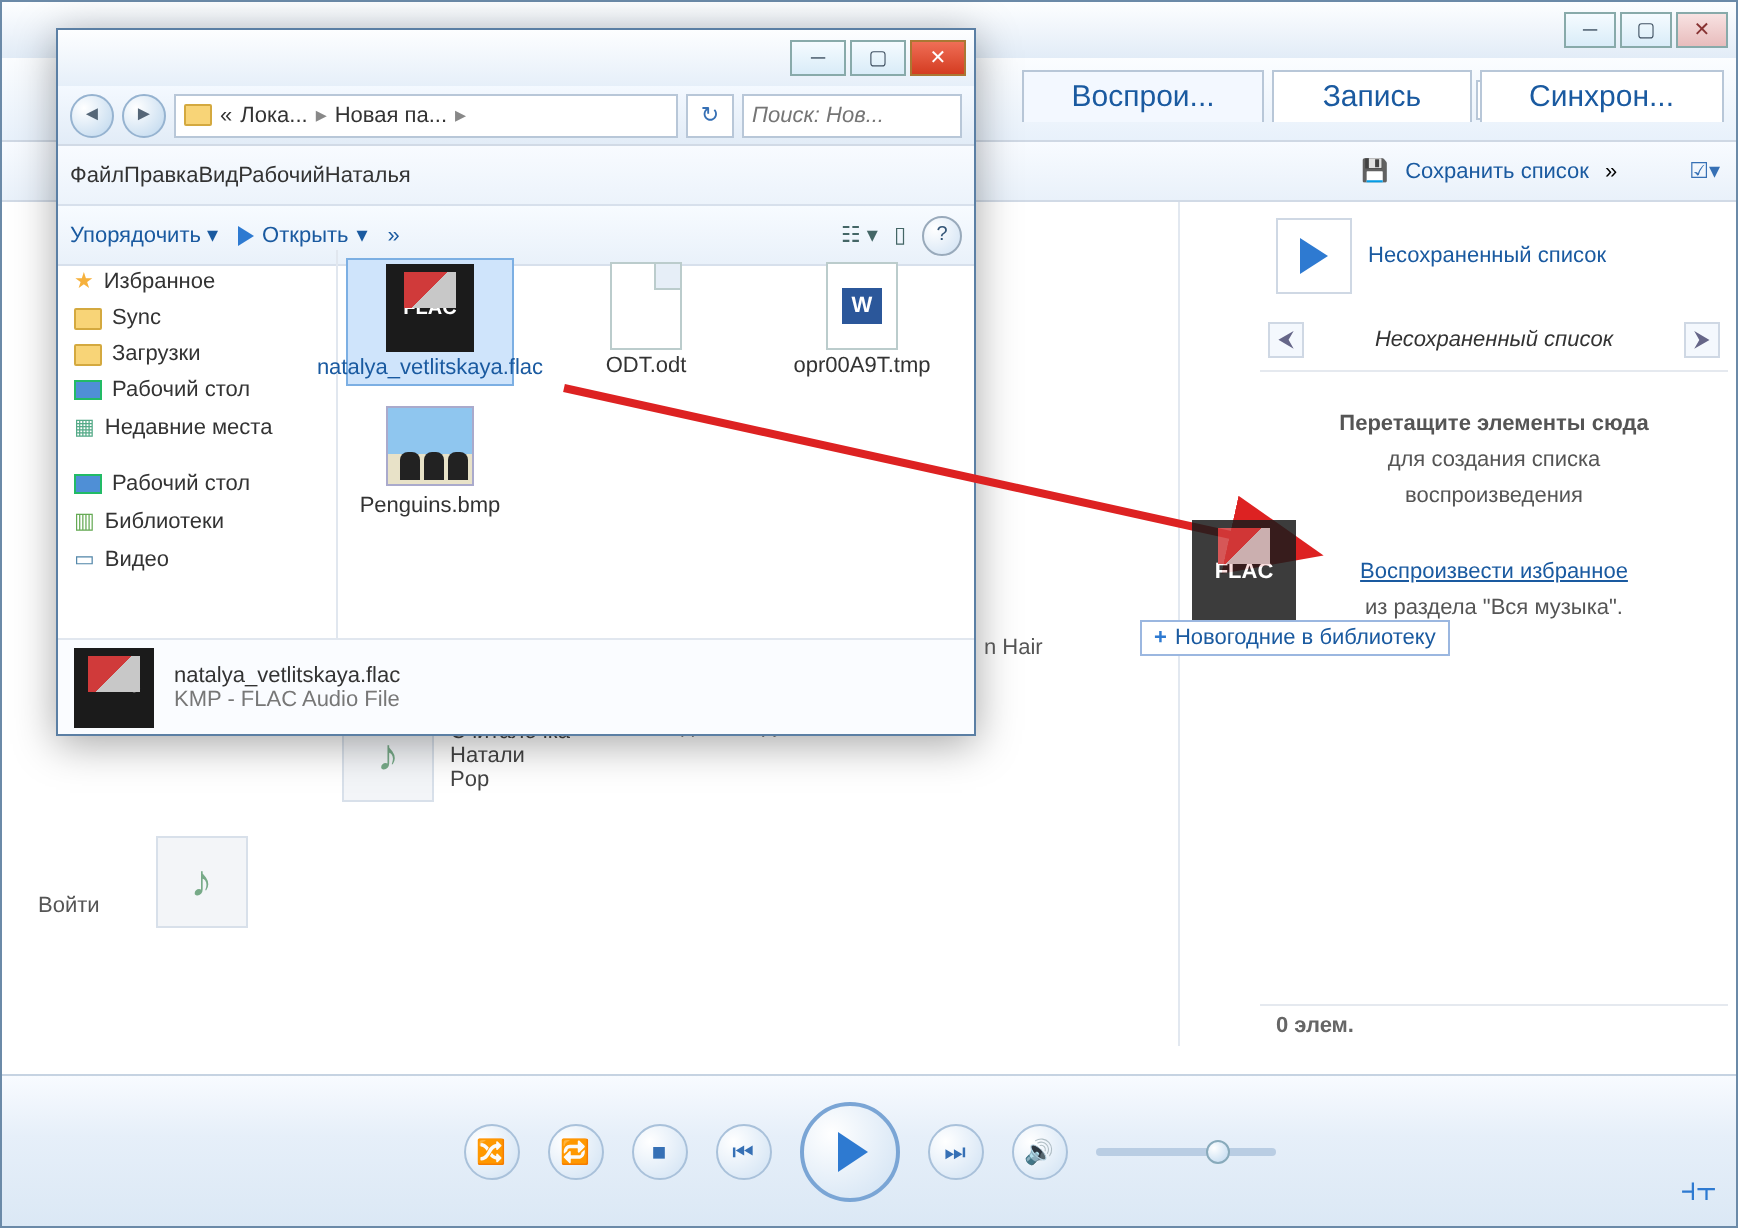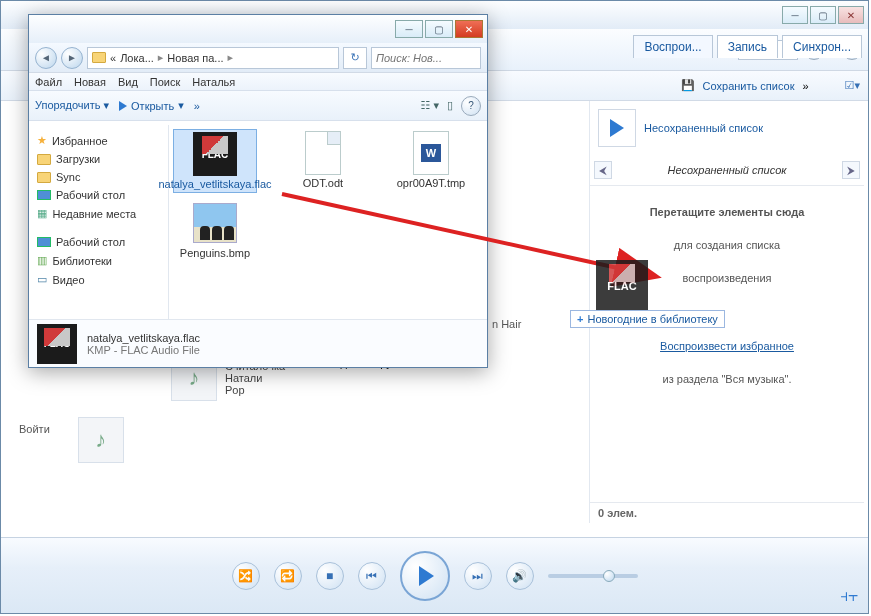--- a/index.html
+++ b/index.html
@@ -10,45 +10,45 @@
 .wmp-title { height: 28px; background: linear-gradient(#fdfeff,#e2ecf7); display:flex; justify-content:flex-end; align-items:center; padding-right:4px; }
 .wmp-title .winbtn { width:26px; height:18px; margin-left:2px; border:1px solid #8aa; background:linear-gradient(#f5fbff,#d9ecf8); display:flex; align-items:center; justify-content:center; font-size:10px; color:#456; }
 .wmp-title .winbtn.close { background:linear-gradient(#f8e2e2,#e8bcbc); color:#833; }
 
 .wmp-top { height:42px; background:linear-gradient(#fbfdff,#e8f1fb); border-bottom:1px solid #cfd8e4; display:flex; align-items:center; padding:0 6px; gap:6px; }
 .searchzone { margin-left:auto; display:flex; align-items:center; gap:6px; }
 .searchzone input { width:60px; height:20px; border:1px solid #b8c7d8; padding:0 4px; }
 .round { width:20px; height:20px; border-radius:50%; border:1px solid #9ab; background:radial-gradient(circle at 30% 30%,#fff,#cfe1f3); display:flex; align-items:center; justify-content:center; font-size:10px; color:#357; }
 
 .wmp-tabs { position:absolute; right:6px; top:34px; display:flex; gap:4px; }
-.wmp-tabs .tab { border:1px solid #b8c7d8; border-bottom:none; background:#fff; padding:4px 10px; font-size:12px; color:#1a5aa0; }
+.wmp-tabs .tab { border:1px solid #b8c7d8; border-bottom:none; background:#fff; padding:4px 24px; font-size:15px; color:#1a5aa0; }
 .wmp-tabs .tab.active { background:#f3f8ff; font-weight:400; }
 
 .wmp-toolbar { position:absolute; left:0; right:0; top:70px; height:30px; background:linear-gradient(#f8fbff,#e9f1fa); border-bottom:1px solid #d1dae6; display:flex; align-items:center; padding:0 8px; gap:8px; }
 .wmp-toolbar .sep { flex:1; }
 .wmp-toolbar a { color:#1a5aa0; text-decoration:none; }
 
 
-.playlist-pane { position:absolute; right:4px; top:100px; width:275px; bottom:90px; background:#fff; border-left:1px solid #e2e8f0; display:flex; flex-direction:column; }
+.playlist-pane { position:absolute; right:4px; top:100px; width:275px; bottom:90px; background:#fff; border-left:1px solid #e2e8f0; display:flex; flex-direction:column;padding-left:40px; }
 .pl-head { padding:8px; display:flex; gap:8px; align-items:center; }
 .pl-playicon { width:38px; height:38px; border:1px solid #cfd8e4; display:flex; align-items:center; justify-content:center; background:#fff; }
 .pl-playicon .tri { width:0; height:0; border-left:14px solid #2e7ad1; border-top:9px solid transparent; border-bottom:9px solid transparent; }
 .pl-head a { color:#1a5aa0; text-decoration:none; }
 .pl-subhead { padding:6px 4px; display:flex; align-items:center; justify-content:space-between; border-bottom:1px solid #e5e9ef; color:#333; }
 .pl-subhead .navbtn { width:18px; height:18px; border:1px solid #cfd8e4; display:flex; align-items:center; justify-content:center; color:#668; background:#f4f8fd; }
 
-.drop-area { flex:1; display:flex; flex-direction:column; align-items:center; justify-content:flex-start; padding:20px 10px; text-align:center; gap:21px; color:#555; }
+.drop-area { flex:1; display:flex; flex-direction:column; align-items:center; justify-content:flex-start; padding:20px 10px; text-align:center; gap:6px; color:#555; }
 .drop-area .big { font-weight:bold; }
 .drop-area a { color:#1a5aa0; }
 
 .pl-footer { padding:4px 8px; color:#666; border-top:1px solid #e5e9ef;font-weight:bold; }
 
 
 .lib-content { position:absolute; left:10px; top:352px; right:290px; bottom:90px; }
-.lib-content .login { color:#555; padding:8px; }
+.lib-content .login { color:#555; padding:8px;margin-top:24px; }
 .trackrow { display:flex; align-items:center; gap:8px; padding:2px 0; }
 .albumart { width:46px; height:46px; background:#f3f5f8; border:1px solid #d8e0ea; display:flex; align-items:center; justify-content:center; color:#7a8; font-size:22px; }
 .tracklines { display:flex; flex-direction:column; font-size:11px; color:#444; }
 .tracklines a { color:#1a5aa0; text-decoration:underline; }
 
 
 .player { position:absolute; left:0; right:0; bottom:0; height:76px; background:linear-gradient(#f8fbff 0%,#e6eff9 40%,#dbe8f5 100%); border-top:1px solid #c6d3e2; display:flex; align-items:center; justify-content:center; gap:14px; }
 .pbtn { width:28px; height:28px; border-radius:50%; background:radial-gradient(circle at 30% 30%,#fff,#cfe1f3); border:1px solid #a9c1da; display:flex; align-items:center; justify-content:center; color:#3670b5; font-size:12px; }
 .pbtn.big { width:50px; height:50px; border:2px solid #7aa5d5; }
 .pbtn.big .tri { width:0; height:0; border-left:15px solid #2e7ad1; border-top:10px solid transparent; border-bottom:10px solid transparent; margin-left:4px; }
@@ -62,21 +62,21 @@
 .exp-title .winbtn { width:28px; height:18px; margin-left:2px; border:1px solid #8aa; background:linear-gradient(#f5fbff,#d9ecf8); display:flex; align-items:center; justify-content:center; font-size:10px; color:#456; }
 .exp-title .winbtn.close { background:linear-gradient(#ef6e56,#d43c21); color:#fff; border-color:#a73; }
 
 .exp-addr { height:30px; background:linear-gradient(#f4f9ff,#e2ecf7); display:flex; align-items:center; padding:0 6px; gap:4px; border-bottom:1px solid #d1dae6; }
 .exp-addr .nav { width:22px; height:22px; border-radius:50%; background:radial-gradient(circle at 30% 30%,#fff,#bcd6ed); border:1px solid #96b3d0; display:flex; align-items:center; justify-content:center; color:#567; font-size:10px; }
 .crumb { flex:1; height:22px; border:1px solid #b8c7d8; background:#fff; display:flex; align-items:center; padding:0 4px; gap:4px; font-size:11px; color:#333; overflow:hidden;}
 .crumb span.sep { color:#888; }
 .exp-addr .refresh { width:24px; height:22px; border:1px solid #b8c7d8; background:#fff; display:flex; align-items:center; justify-content:center; color:#3670b5; }
 .exp-addr input { width:110px; height:22px; border:1px solid #b8c7d8; padding:0 4px; color:#888; font-style:italic; }
 
-.exp-menu { height:18px; background:linear-gradient(#f8fbff,#ecf3fb); border-bottom:1px solid #d7e0ec; display:flex; align-items:center; padding:0 6px; gap:12px; color:#333; }
+.exp-menu { height:30px; background:linear-gradient(#f8fbff,#ecf3fb); border-bottom:1px solid #d7e0ec; display:flex; align-items:center; padding:0 6px; color:#333; }
 
 .exp-tool { height:30px; background:linear-gradient(#f7fbff,#e9f1fa); border-bottom:1px solid #d7e0ec; display:flex; align-items:center; padding:0 6px; gap:10px; color:#1a5aa0; }
 .exp-tool .play { color:#1a5aa0; display:flex; align-items:center; gap:4px; }
 .exp-tool .play .tri { width:0;height:0;border-left:8px solid #2e7ad1; border-top:5px solid transparent; border-bottom:5px solid transparent;}
 .exp-tool .right { margin-left:auto; display:flex; gap:8px; align-items:center; color:#466; }
 
 .exp-body { position:absolute; left:0; right:0; top:110px; bottom:48px; display:flex; }
 .exp-nav { width:140px; border-right:1px solid #e1e7ef; padding:6px 4px; overflow:hidden; }
 .exp-nav .sect { color:#333; padding:3px 4px; display:flex; align-items:center; gap:5px; }
 .exp-nav .sect.h { font-weight:400; }
@@ -219,23 +219,23 @@
       <span>Лока...</span>
       <span class="sep">▸</span>
       <span>Новая па...</span>
       <span class="sep">▸</span>
     </div>
     <div class="refresh">↻</div>
     <input placeholder="Поиск: Нов..." style="">
   </div>
   <div class="exp-menu">
     <span>Файл</span>
-    <span>Новая</span>
+    <span>Правка</span>
     <span>Вид</span>
-    <span>Поиск</span>
+    <span>Рабочий</span>
     <span>Наталья</span>
   </div>
   <div class="exp-tool">
     <span><span>Упорядочить</span> ▾</span>
     <span class="play"><span class="tri"></span><span>Открыть</span> ▾</span>
     <span>»</span>
     <div class="right">
       <span>☷ ▾</span>
       <span>▯</span>
       <div class="round">?</div>
@@ -243,25 +243,25 @@
   </div>
 
   <div class="exp-body">
     <div class="exp-nav">
       <div class="sect h">
           <span class="star">★</span>
           <span>Избранное</span>
         </div>
       <div class="sect">
           <span class="folder"></span>
+          <span>Sync</span>
+        </div>
+      <div class="sect">
+          <span class="folder"></span>
           <span>Загрузки</span>
-        </div>
-      <div class="sect">
-          <span class="folder"></span>
-          <span>Sync</span>
         </div>
       <div class="sect">
           <span class="monitor"></span>
           <span>Рабочий стол</span>
         </div>
       <div class="sect">
           <span style="color:#5a8">▦</span>
           <span>Недавние места</span>
         </div>
       <div style="height:10px"></div>

